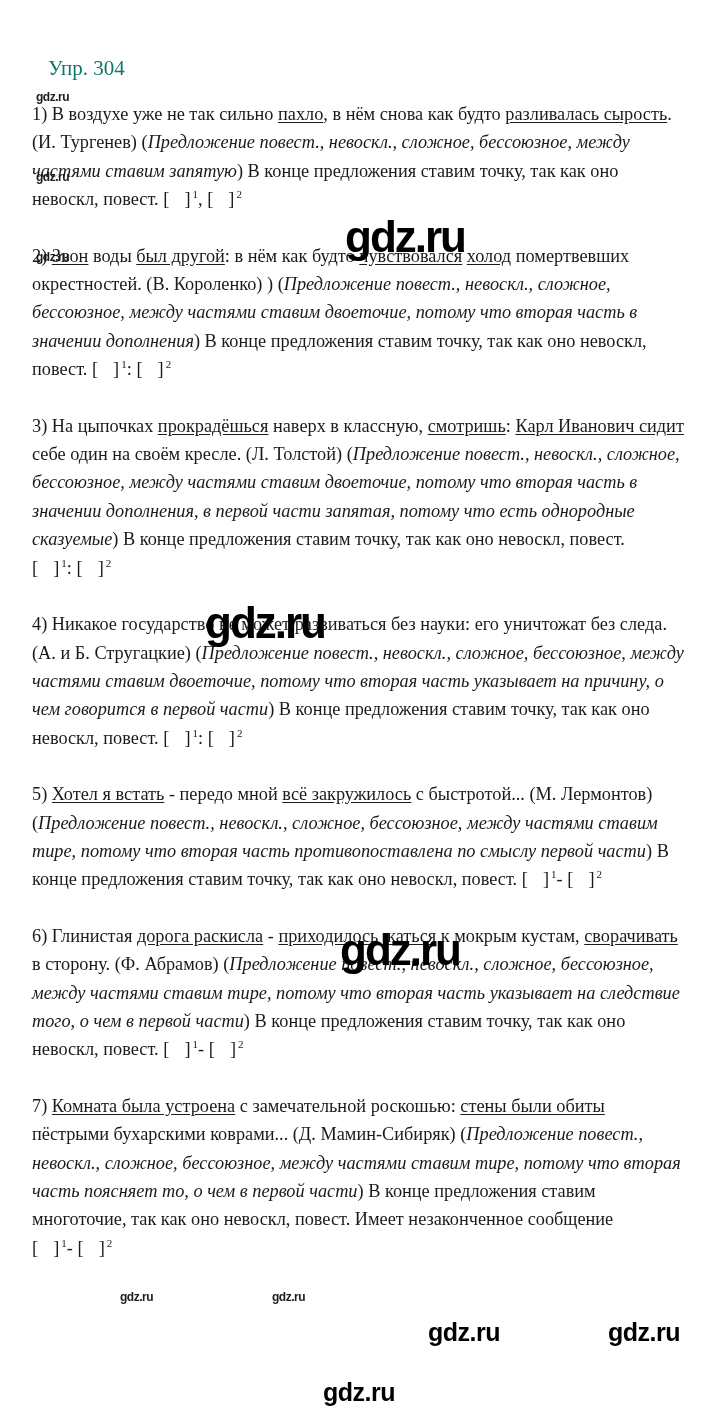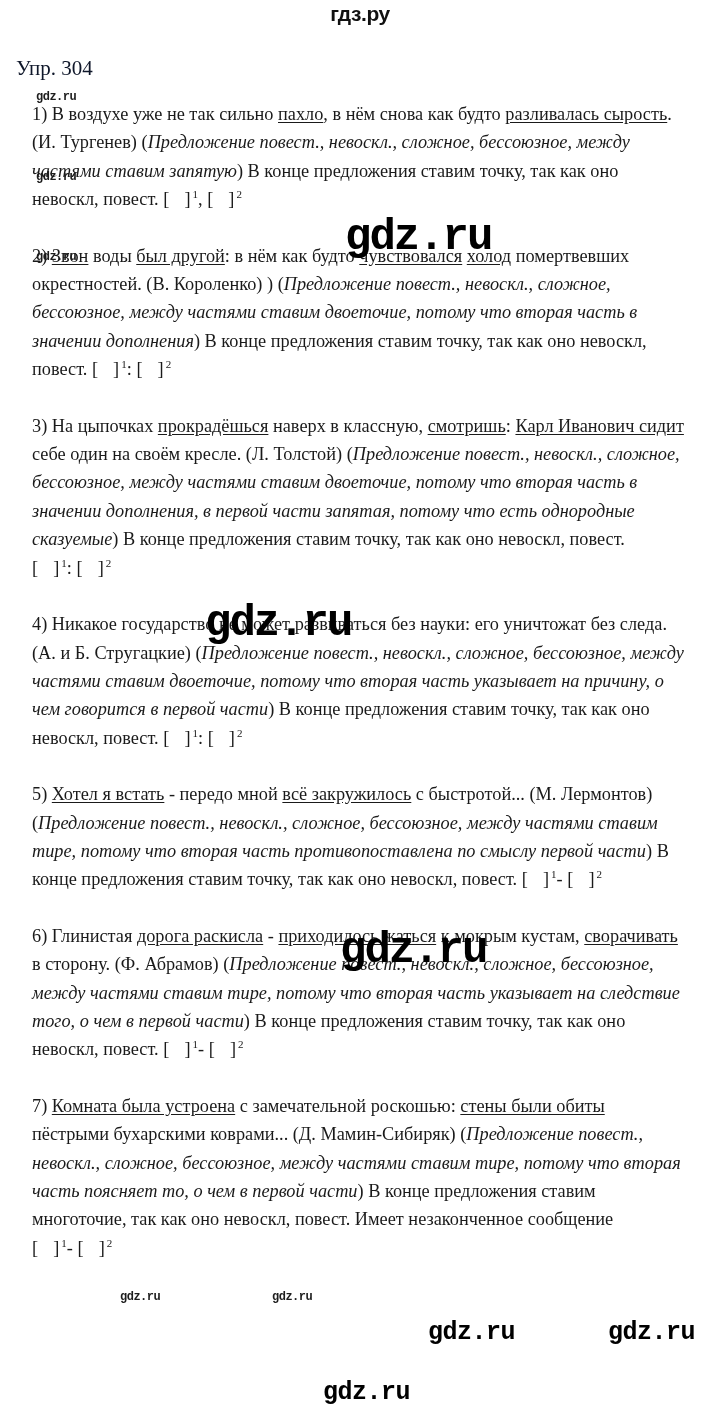--- a/index.html
+++ b/index.html
@@ -35,24 +35,24 @@
   .page {
     position: absolute;
     top: 0;
     left: 0;
     width: 720px;
     height: 1411px;
   }
 
   .exercise-title {
     position: absolute;
-    left: 16px;
+    left: 48px;
     top: 56px;
     font-size: 21px;
-    color: #0f172a;
+    color: #0f766e;
     white-space: nowrap;
   }
 
   .task-list {
     position: absolute;
     left: 32px;
     top: 100px;
     width: 652px;
     margin: 0;
     padding: 0;
@@ -80,37 +80,36 @@
   .scheme sup {
     font-size: 11px;
     vertical-align: super;
     line-height: 0;
   }
   .brk { letter-spacing: 2px; }
 
   
   .wm {
     position: absolute;
-    font-family: Liberation Mono, monospace;
+    font-family: Liberation Sans, sans-serif;
     font-weight: bold;
     color: #000000;
     white-space: nowrap;
     pointer-events: none;
     letter-spacing: -0.5px;
   }
   .wm-sm { font-size: 12px; color: #1d1d1d; }
   .wm-lg { font-size: 44px; letter-spacing: -2px; }
   .wm-xl { font-size: 25px; }
 </style>
 </head>
 <body>
 
 <div class="page">
 
-  <div class="site-logo">гдз.ру</div>
 
   <div class="exercise-title">Упр. 304</div>
 
   <ol class="task-list">
       <li class="task-item"><span>1) </span><span>В воздухе уже не так сильно </span><span class="u">пахло</span><span>, в нём снова как будто </span><span class="u">разливалась сырость</span><span>. (И. Тургенев) </span><span>(</span><span class="it">Предложение повест., невоскл., сложное, бессоюзное, между частями ставим запятую</span><span>)</span><span> В конце предложения ставим точку, так как оно невоскл, повест. </span><span class="scheme"><span><span class="brk">[&nbsp;&nbsp;]</span><sup>1</sup></span><span>, </span><span><span class="brk">[&nbsp;&nbsp;]</span><sup>2</sup></span></span></li>
       <li class="task-item"><span>2) </span><span class="u">Звон</span><span> воды </span><span class="u">был другой</span><span>: в нём как будто </span><span class="u">чувствовался</span><span> </span><span class="u">холод</span><span> помертвевших окрестностей. (В. Короленко) ) </span><span>(</span><span class="it">Предложение повест., невоскл., сложное, бессоюзное, между частями ставим двоеточие, потому что вторая часть в значении дополнения</span><span>)</span><span> В конце предложения ставим точку, так как оно невоскл, повест. </span><span class="scheme"><span><span class="brk">[&nbsp;&nbsp;]</span><sup>1</sup></span><span>: </span><span><span class="brk">[&nbsp;&nbsp;]</span><sup>2</sup></span></span></li>
       <li class="task-item"><span>3) </span><span>На цыпочках </span><span class="u">прокрадёшься</span><span> наверх в классную, </span><span class="u">смотришь</span><span>: </span><span class="u">Карл Иванович сидит</span><span> себе один на своём кресле. (Л. Толстой) </span><span>(</span><span class="it">Предложение повест., невоскл., сложное, бессоюзное, между частями ставим двоеточие, потому что вторая часть в значении дополнения, в первой части запятая, потому что есть однородные сказуемые</span><span>)</span><span> В конце предложения ставим точку, так как оно невоскл, повест.  </span><span class="scheme"><span><span class="brk">[&nbsp;&nbsp;]</span><sup>1</sup></span><span>: </span><span><span class="brk">[&nbsp;&nbsp;]</span><sup>2</sup></span></span></li>
       <li class="task-item"><span>4) </span><span>Никакое государство не может развиваться без науки: его уничтожат без следа. (А. и Б. Стругацкие) </span><span>(</span><span class="it">Предложение повест., невоскл., сложное, бессоюзное, между частями ставим двоеточие, потому что вторая часть указывает на причину, о чем говорится в первой части</span><span>)</span><span> В конце предложения ставим точку, так как оно невоскл, повест.  </span><span class="scheme"><span><span class="brk">[&nbsp;&nbsp;]</span><sup>1</sup></span><span>: </span><span><span class="brk">[&nbsp;&nbsp;]</span><sup>2</sup></span></span></li>
       <li class="task-item"><span>5) </span><span class="u">Хотел я встать</span><span> - передо мной </span><span class="u">всё закружилось</span><span> с быстротой... (М. Лермонтов) </span><span>(</span><span class="it">Предложение повест., невоскл., сложное, бессоюзное, между частями ставим тире, потому что вторая часть противопоставлена по смыслу первой части</span><span>)</span><span> В конце предложения ставим точку, так как оно невоскл, повест.  </span><span class="scheme"><span><span class="brk">[&nbsp;&nbsp;]</span><sup>1</sup></span><span>- </span><span><span class="brk">[&nbsp;&nbsp;]</span><sup>2</sup></span></span></li>
       <li class="task-item"><span>6) </span><span>Глинистая </span><span class="u">дорога раскисла</span><span> -  </span><span class="u">приходилось жаться</span><span> к мокрым кустам, </span><span class="u">сворачивать</span><span> в сторону. (Ф. Абрамов) </span><span>(</span><span class="it">Предложение повест., невоскл., сложное, бессоюзное, между частями ставим тире, потому что вторая часть указывает на следствие того, о чем в первой части</span><span>)</span><span> В конце предложения ставим точку, так как оно невоскл, повест.  </span><span class="scheme"><span><span class="brk">[&nbsp;&nbsp;]</span><sup>1</sup></span><span>- </span><span><span class="brk">[&nbsp;&nbsp;]</span><sup>2</sup></span></span></li>

